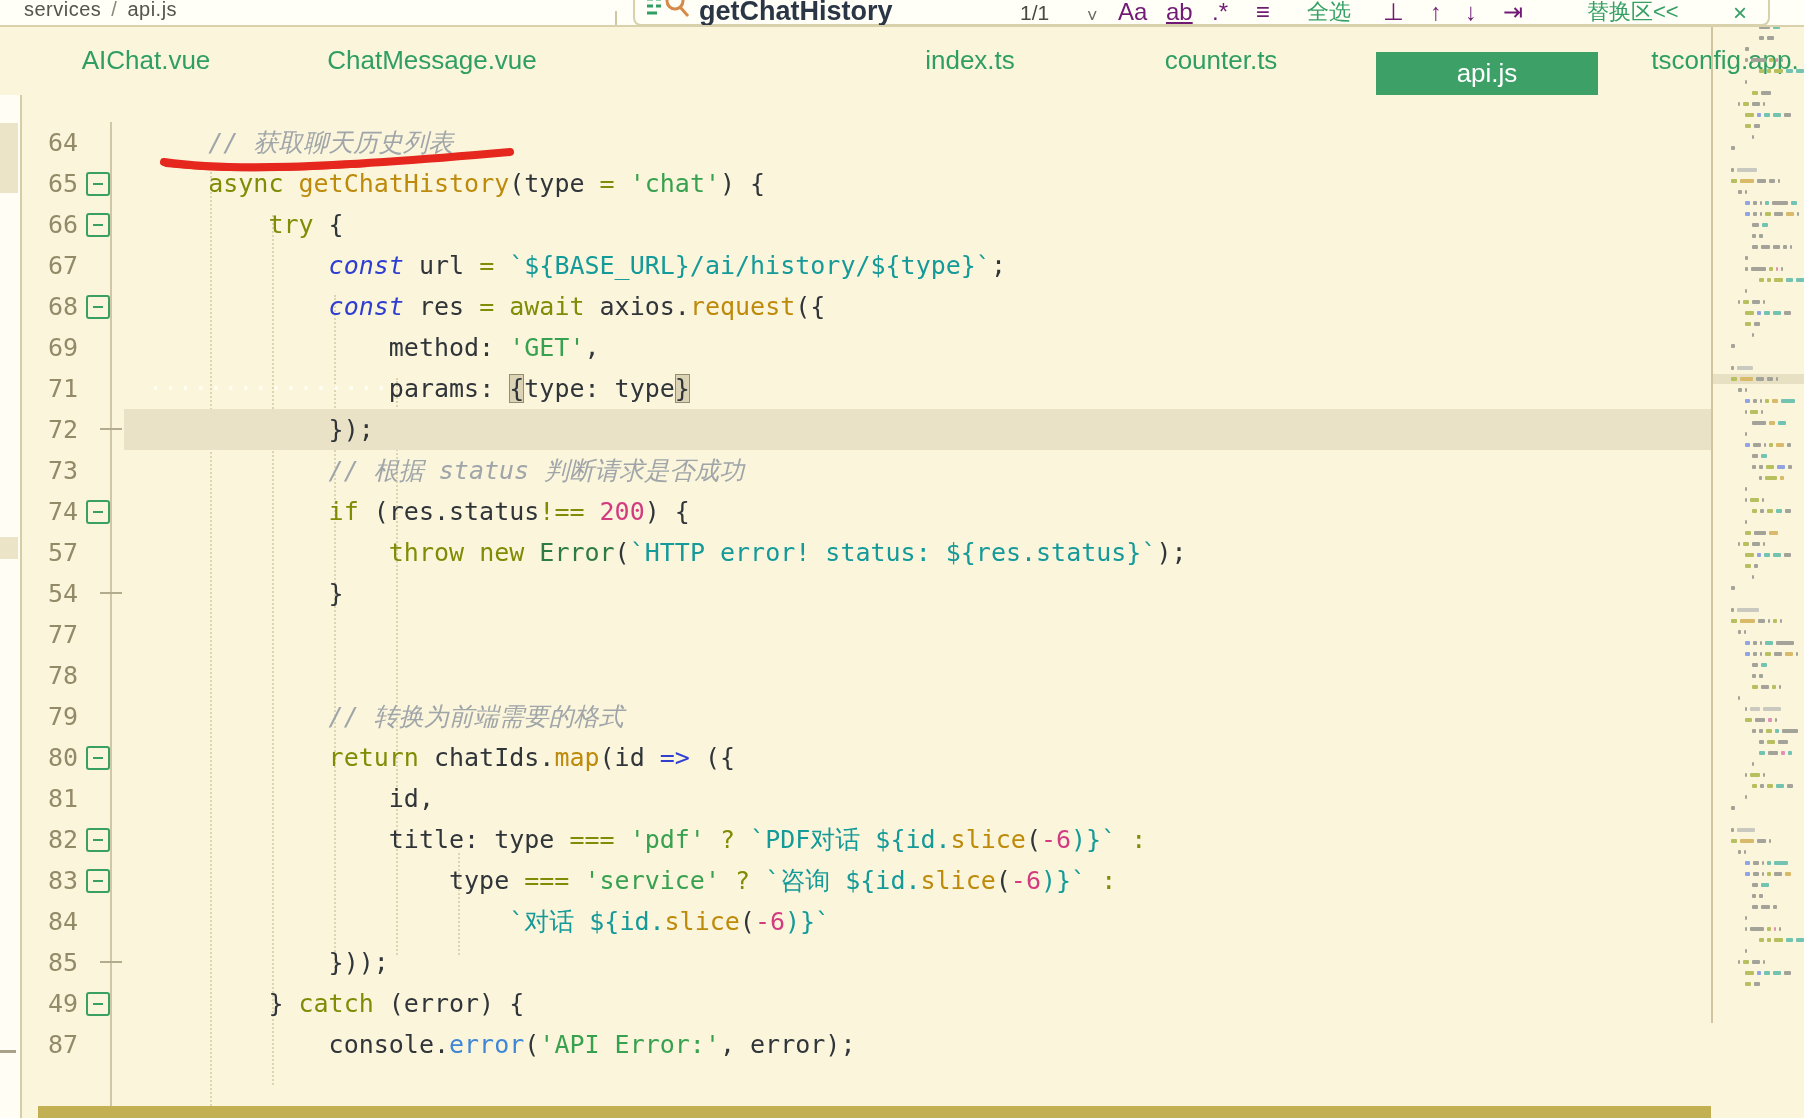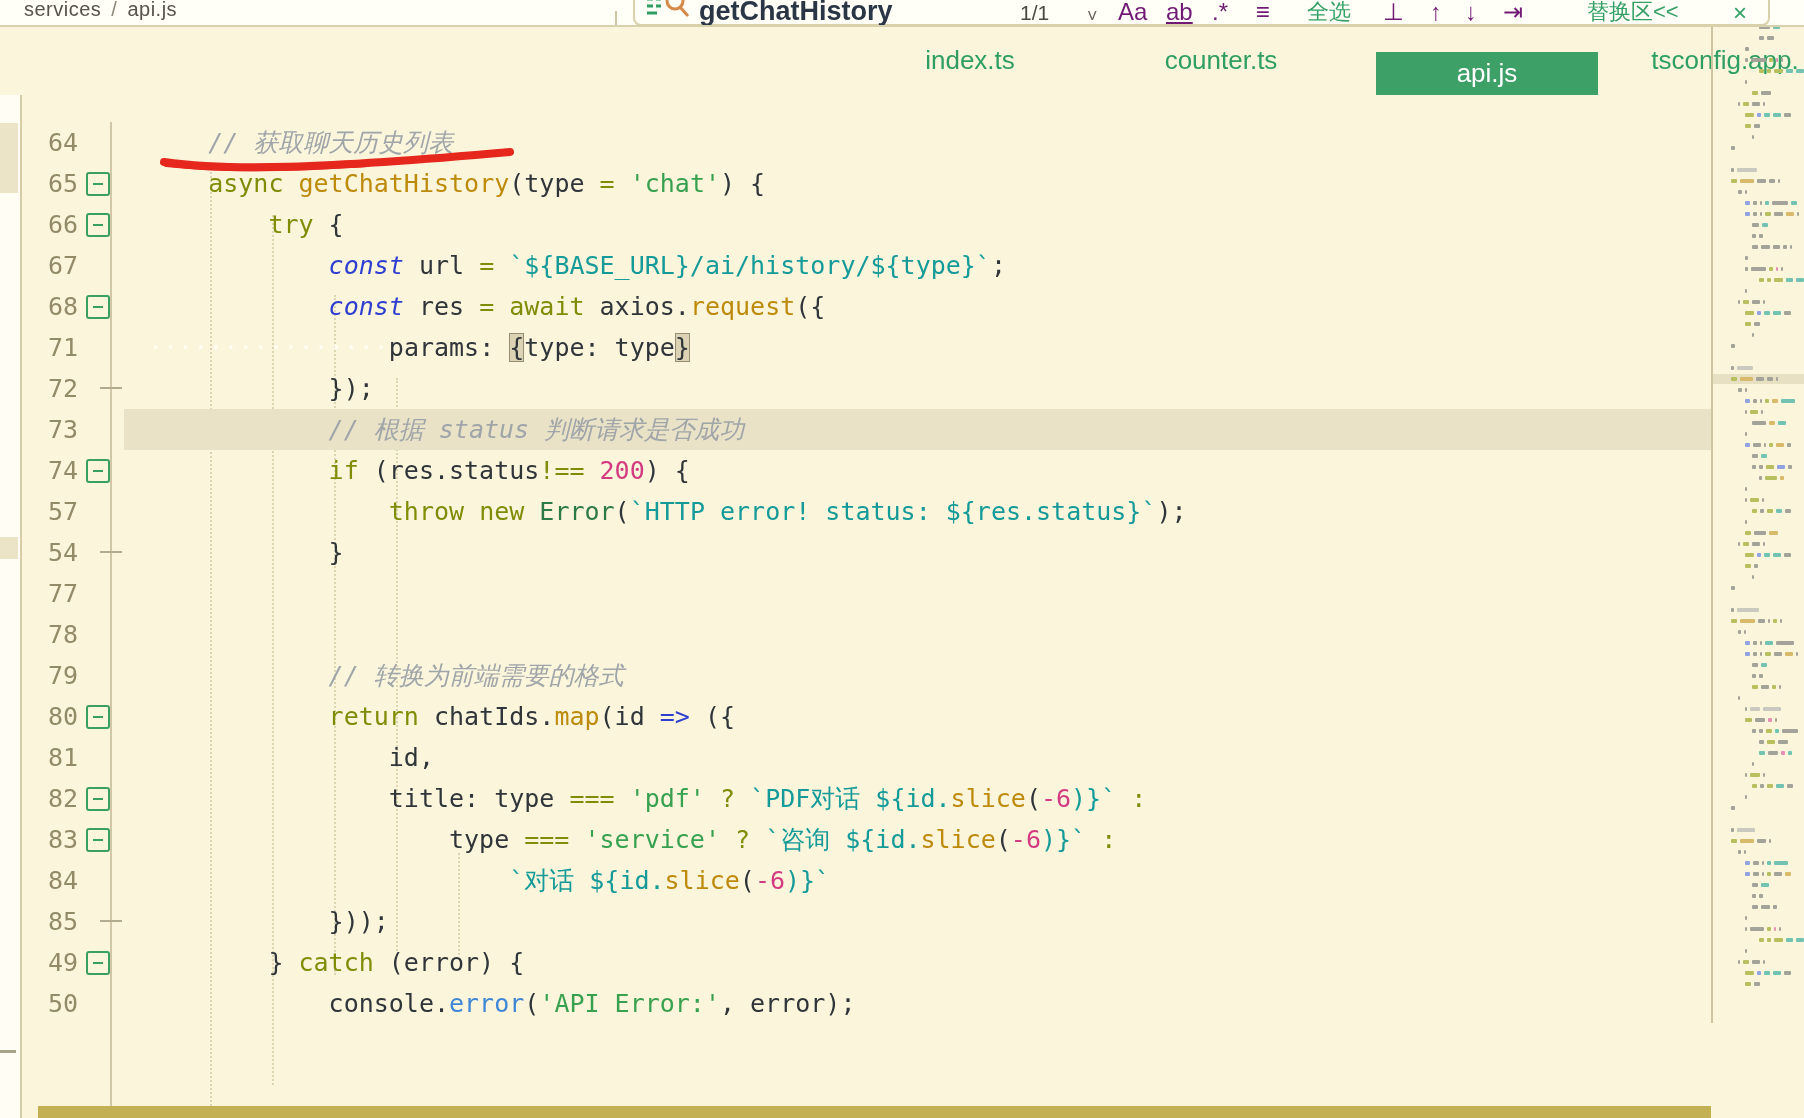--- a/index.html
+++ b/index.html
@@ -103,20 +103,22 @@
       <span class="sctrl n1">↑</span>
       <span class="sctrl n2">↓</span>
       <span class="sctrl n3">⇥</span>
       <span class="srep">替换区&lt;&lt;</span>
       <span class="sclose">×</span>
     </div>
   </div>
 </div>
 
 <div class="tabbar">
+    <div class="tab" style="left: 146px;">AIChat.vue</div>
+    <div class="tab" style="left: 432px;">ChatMessage.vue</div>
     <div class="tab" style="left: 970px;">index.ts</div>
     <div class="tab" style="left: 1221px;">counter.ts</div>
     <div class="tab active" style="left: 1376px; width: 222px;">api.js</div>
     <div class="tab" style="left: 1725px;">tsconfig.app.</div>
   </div>
 
 <div class="editor">
   <div class="left-strip">
     <div class="notch" style="top:28px;height:70px;"></div>
     <div class="notch" style="top:442px;height:22px;"></div>
@@ -128,37 +130,38 @@
   <div class="iguide" style="left:334px;top:200px;height:680px;"></div>
   <div class="iguide" style="left:396px;top:283px;height:577px;"></div>
   <div class="iguide" style="left:458px;top:758px;height:102px;"></div>
   <div class="hl-row"></div>
   <div class="lines">
       <div class="row"><div class="gut"><span class="lnum">64</span></div><div class="code" style="padding-left: 60.2px;"><span class="cm">// 获取聊天历史列表</span></div></div>
       <div class="row"><div class="gut"><span class="lnum">65</span><span class="fold"><i></i></span></div><div class="code" style="padding-left: 60.2px;"><span class="kw">async</span><span class="pl"> </span><span class="fn">getChatHistory</span><span class="pl">(type </span><span class="op">=</span><span class="pl"> </span><span class="str">'chat'</span><span class="pl">) {</span></div></div>
       <div class="row"><div class="gut"><span class="lnum">66</span><span class="fold"><i></i></span></div><div class="code" style="padding-left: 120.4px;"><span class="kw">try</span><span class="pl"> {</span></div></div>
       <div class="row"><div class="gut"><span class="lnum">67</span></div><div class="code" style="padding-left: 180.6px;"><span class="kbi">const</span><span class="pl"> url </span><span class="op">=</span><span class="pl"> </span><span class="tpl">`${BASE_URL}/ai/history/${type}`</span><span class="pl">;</span></div></div>
       <div class="row"><div class="gut"><span class="lnum">68</span><span class="fold"><i></i></span></div><div class="code" style="padding-left: 180.6px;"><span class="kbi">const</span><span class="pl"> res </span><span class="op">=</span><span class="pl"> </span><span class="kw">await</span><span class="pl"> axios.</span><span class="fn">request</span><span class="pl">({</span></div></div>
+      <div class="row"><div class="gut"><span class="lnum">69</span></div><div class="code" style="padding-left: 240.8px;"><span class="pl">method: </span><span class="str">'GET'</span><span class="pl">,</span></div></div>
       <div class="row"><div class="gut"><span class="lnum">71</span></div><div class="code"><span class="ws">················</span><span class="pl">params: </span><span class="bm">{</span><span class="pl">type: type</span><span class="bm">}</span></div></div>
       <div class="row"><div class="gut"><span class="lnum">72</span><span class="ftick"></span></div><div class="code" style="padding-left: 180.6px;"><span class="pl">});</span></div></div>
       <div class="row"><div class="gut"><span class="lnum">73</span></div><div class="code" style="padding-left: 180.6px;"><span class="cm">// 根据 status 判断请求是否成功</span></div></div>
       <div class="row"><div class="gut"><span class="lnum">74</span><span class="fold"><i></i></span></div><div class="code" style="padding-left: 180.6px;"><span class="kw">if</span><span class="pl"> (res.status</span><span class="op">!==</span><span class="pl"> </span><span class="num">200</span><span class="pl">) {</span></div></div>
       <div class="row"><div class="gut"><span class="lnum">57</span></div><div class="code" style="padding-left: 240.8px;"><span class="kw">throw</span><span class="pl"> </span><span class="kw">new</span><span class="pl"> </span><span class="cls">Error</span><span class="pl">(</span><span class="tpl">`HTTP error! status: ${res.status}`</span><span class="pl">);</span></div></div>
       <div class="row"><div class="gut"><span class="lnum">54</span><span class="ftick"></span></div><div class="code" style="padding-left: 180.6px;"><span class="pl">}</span></div></div>
       <div class="row"><div class="gut"><span class="lnum">77</span></div><div class="code" style="padding-left: 0px;"></div></div>
       <div class="row"><div class="gut"><span class="lnum">78</span></div></div>
       <div class="row"><div class="gut"><span class="lnum">79</span></div><div class="code" style="padding-left: 180.6px;"><span class="cm">// 转换为前端需要的格式</span></div></div>
       <div class="row"><div class="gut"><span class="lnum">80</span><span class="fold"><i></i></span></div><div class="code" style="padding-left: 180.6px;"><span class="kw">return</span><span class="pl"> chatIds.</span><span class="fn">map</span><span class="pl">(id </span><span class="kb">=&gt;</span><span class="pl"> ({</span></div></div>
       <div class="row"><div class="gut"><span class="lnum">81</span></div><div class="code" style="padding-left: 240.8px;"><span class="pl">id,</span></div></div>
       <div class="row"><div class="gut"><span class="lnum">82</span><span class="fold"><i></i></span></div><div class="code" style="padding-left: 240.8px;"><span class="pl">title: type </span><span class="op">===</span><span class="pl"> </span><span class="str">'pdf'</span><span class="pl"> </span><span class="op">?</span><span class="pl"> </span><span class="tpl">`PDF对话 ${id.</span><span class="fn">slice</span><span class="pl">(</span><span class="num">-6</span><span class="tpl">)}`</span><span class="pl"> </span><span class="op">:</span></div></div>
       <div class="row"><div class="gut"><span class="lnum">83</span><span class="fold"><i></i></span></div><div class="code" style="padding-left: 301px;"><span class="pl">type </span><span class="op">===</span><span class="pl"> </span><span class="str">'service'</span><span class="pl"> </span><span class="op">?</span><span class="pl"> </span><span class="tpl">`咨询 ${id.</span><span class="fn">slice</span><span class="pl">(</span><span class="num">-6</span><span class="tpl">)}`</span><span class="pl"> </span><span class="op">:</span></div></div>
       <div class="row"><div class="gut"><span class="lnum">84</span></div><div class="code" style="padding-left: 361.2px;"><span class="tpl">`对话 ${id.</span><span class="fn">slice</span><span class="pl">(</span><span class="num">-6</span><span class="tpl">)}`</span></div></div>
       <div class="row"><div class="gut"><span class="lnum">85</span><span class="ftick"></span></div><div class="code" style="padding-left: 180.6px;"><span class="pl">}));</span></div></div>
       <div class="row"><div class="gut"><span class="lnum">49</span><span class="fold"><i></i></span></div><div class="code" style="padding-left: 120.4px;"><span class="pl">} </span><span class="kw">catch</span><span class="pl"> (error) {</span></div></div>
-      <div class="row"><div class="gut"><span class="lnum">50</span></div><div class="code" style="padding-left: 180.6px;"><span class="pl">console.</span><span class="mth">error</span><span class="pl">(</span><span class="str">'API Error:'</span><span class="pl">, error);</span></div></div>
+      <div class="row"><div class="gut"><span class="lnum">87</span></div><div class="code" style="padding-left: 180.6px;"><span class="pl">console.</span><span class="mth">error</span><span class="pl">(</span><span class="str">'API Error:'</span><span class="pl">, error);</span></div></div>
     </div>
   <div class="redmark">
     <svg width="366" height="32" viewBox="0 0 366 32">
       <path d="M6,17 C70,26 160,24 352,7" fill="none" stroke="#e6271d" stroke-width="8" stroke-linecap="round"></path>
       <path d="M8,20 C60,26 120,26 210,20" fill="none" stroke="#e6271d" stroke-width="4" stroke-linecap="round"></path>
     </svg>
   </div>
   <div class="hbar"></div>
 </div>
 

